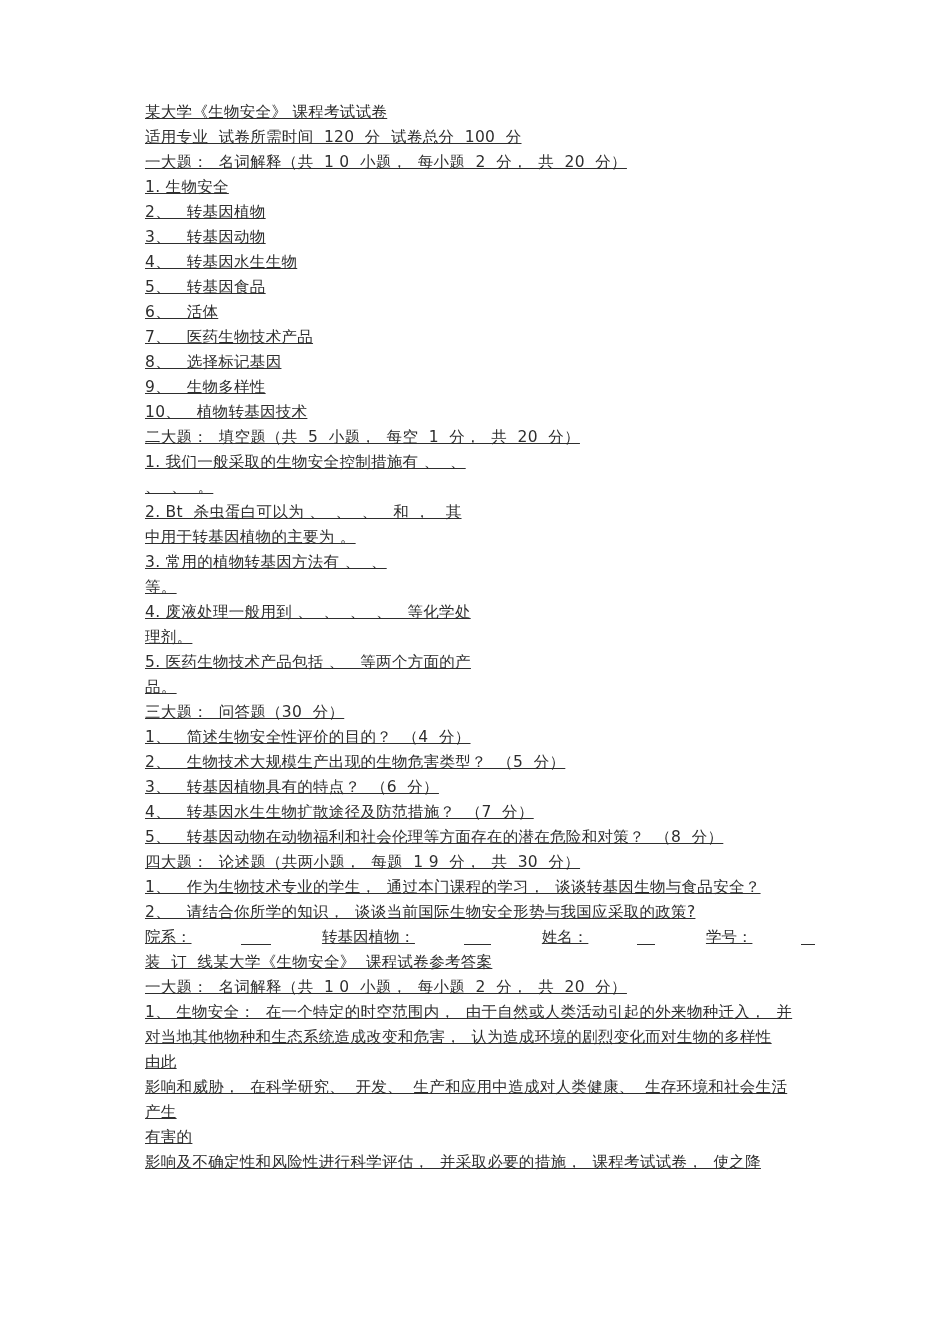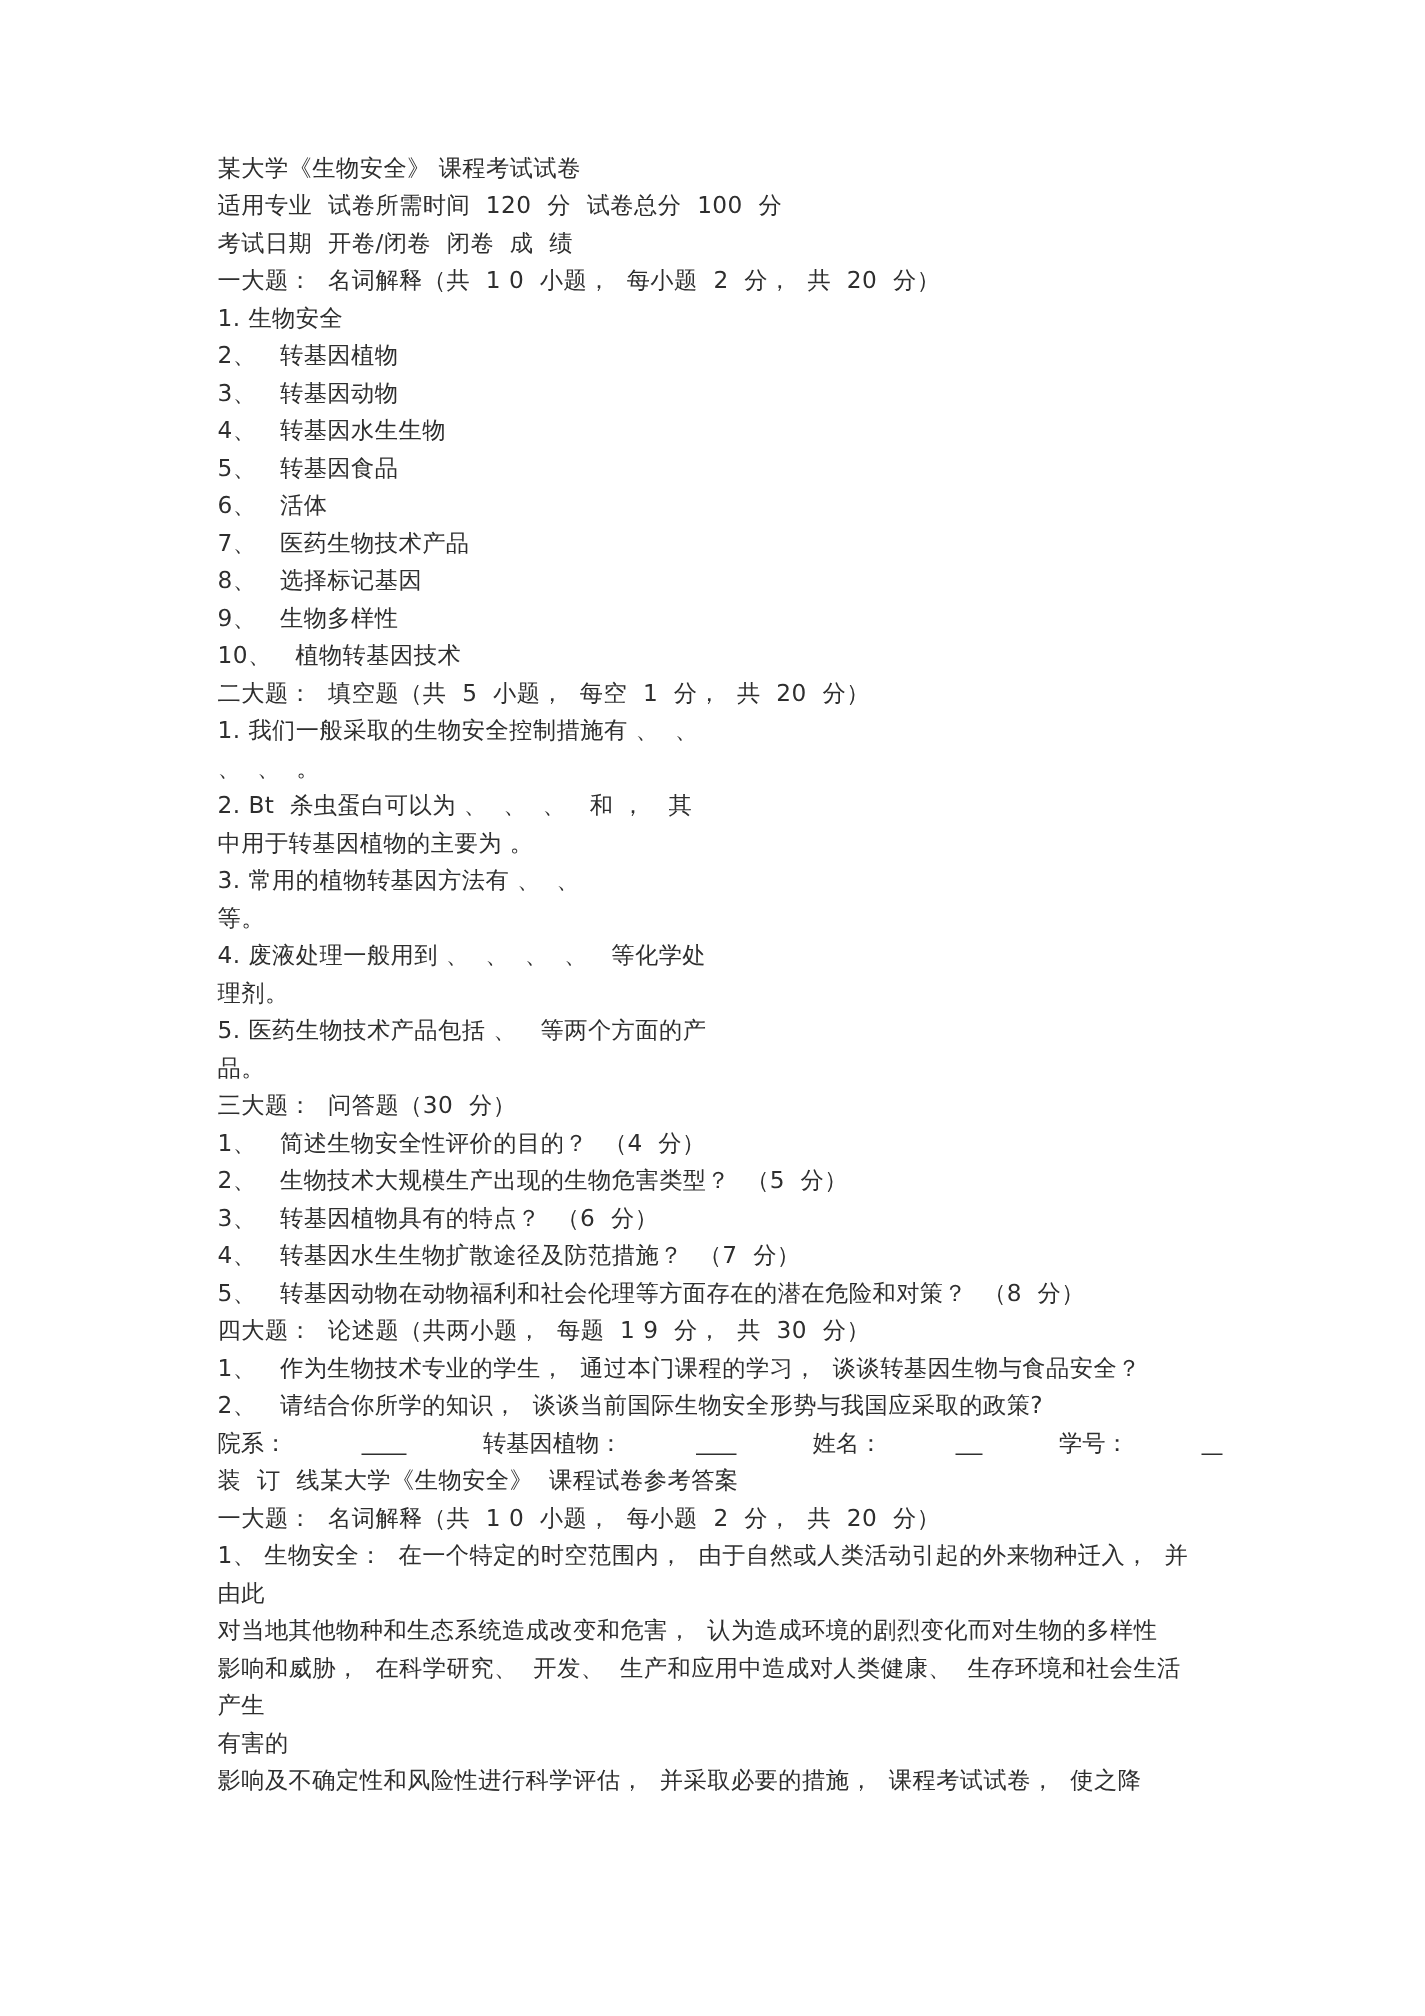--- a/index.html
+++ b/index.html
@@ -13,20 +13,21 @@
       position: relative;
       overflow: hidden;
       font-family: "DejaVu Sans", "Liberation Sans", sans-serif;
       color: #2e2e2e;
     }
     .page {
       position: absolute;
       left: 145px;
       top: 100px;
       width: 670px;
+      text-decoration: underline;
     }
     .line {
       height: 25px;
       line-height: 25px;
       font-size: 15.5px;
       white-space: pre;
       letter-spacing: 0.3px;
     }
     .form-line {
       display: flex;
@@ -50,21 +51,20 @@
     .blank.b2 { width: 115px; }
     .blank.b3 { width: 75px; }
     .blank.b4 { width: 58px; margin-right: 0; }
   </style>
 </head>
 <body>
 
 <div class="page">
   <div class="line">某大学《生物安全》 课程考试试卷</div>
   <div class="line">适用专业  试卷所需时间  120  分  试卷总分  100  分</div>
-  <div class="line">考试日期  开卷/闭卷  闭卷  成  绩</div>
 
   <div class="line">一大题：  名词解释（共  1 0  小题，  每小题  2  分，  共  20  分）</div>
   <div class="line">1. 生物安全</div>
   <div class="line">2、   转基因植物</div>
   <div class="line">3、   转基因动物</div>
   <div class="line">4、   转基因水生生物</div>
   <div class="line">5、   转基因食品</div>
   <div class="line">6、   活体</div>
   <div class="line">7、   医药生物技术产品</div>
   <div class="line">8、   选择标记基因</div>
@@ -101,19 +101,19 @@
     <span class="blank b2"></span>
     <span>姓名：</span>
     <span class="blank b3"></span>
     <span>学号：</span>
     <span class="blank b4"></span>
   </div>
 
   <div class="line">装  订  线某大学《生物安全》  课程试卷参考答案</div>
   <div class="line">一大题：  名词解释（共  1 0  小题，  每小题  2  分，  共  20  分）</div>
   <div class="line">1、 生物安全：  在一个特定的时空范围内，  由于自然或人类活动引起的外来物种迁入，  并</div>
+  <div class="line">对当地其他物种和生态系统造成改变和危害，  认为造成环境的剧烈变化而对生物的多样性</div>
   <div class="line">由此</div>
-  <div class="line">对当地其他物种和生态系统造成改变和危害，  认为造成环境的剧烈变化而对生物的多样性</div>
   <div class="line">影响和威胁，  在科学研究、  开发、  生产和应用中造成对人类健康、  生存环境和社会生活</div>
   <div class="line">产生</div>
   <div class="line">有害的</div>
   <div class="line">影响及不确定性和风险性进行科学评估，  并采取必要的措施，  课程考试试卷，  使之降</div>
 </div>
 
 </body></html>

